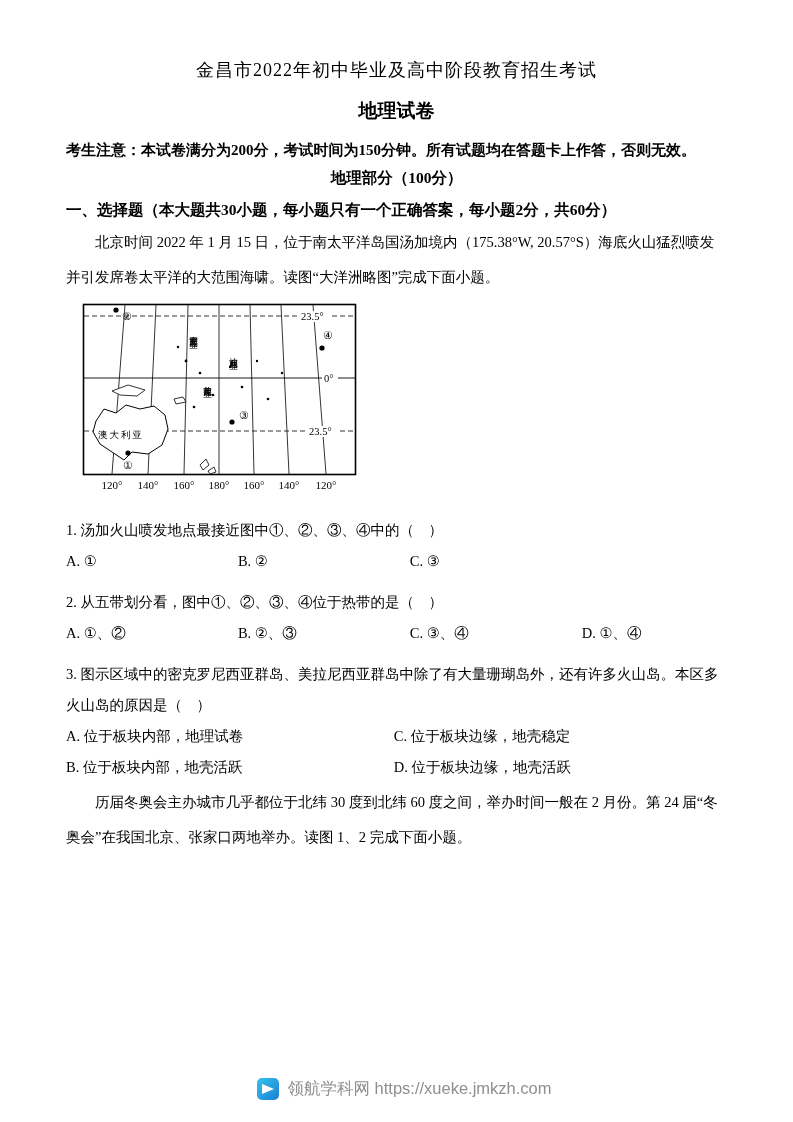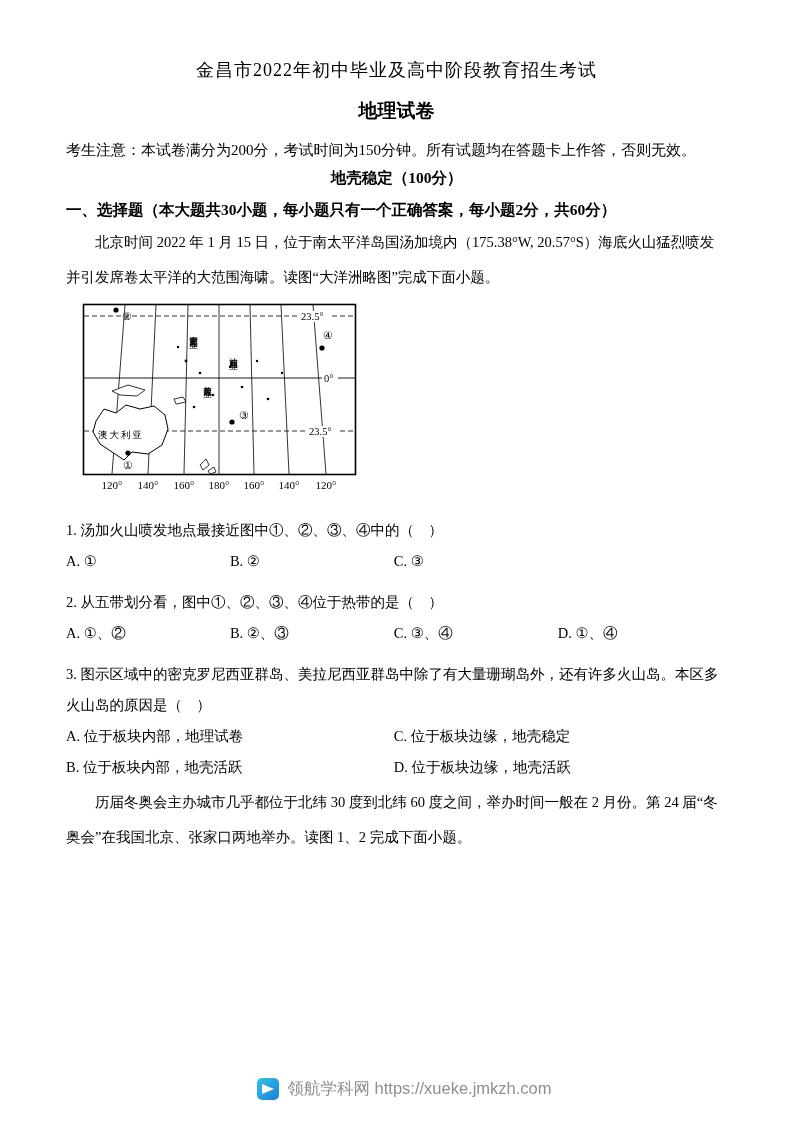--- a/index.html
+++ b/index.html
@@ -5,33 +5,33 @@
   * { margin:0; padding:0; box-sizing:border-box; }
   html,body { background:#ffffff; }
   body {
     width:793px; height:1122px; position:relative; overflow:hidden;
     font-family:"Liberation Serif","DejaVu Serif",serif; color:#000;
   }
   .page { padding:58px 66px 0 66px; }
 
   .title { text-align:center; font-weight:normal; font-size:18px; letter-spacing:1px; }
   .subtitle { text-align:center; font-weight:bold; font-size:19px; margin-top:16px; }
-  .notice { font-weight:normal; font-size:15px; line-height:28px; margin-top:12px; }
+  .notice { font-weight:bold; font-size:15px; line-height:28px; margin-top:12px; }
   .section-header { text-align:center; font-weight:bold; font-size:15.5px; margin-top:4px; }
   .part-header { font-weight:bold; font-size:15.5px; margin-top:8px; line-height:26px; }
   .intro { font-size:14.5px; line-height:35px; text-indent:2em; margin-top:2px; }
 
   .map-wrap { margin:8px 0 14px 16px; }
   .map-wrap svg { display:block; }
   .map-label { font-family:"Liberation Serif","DejaVu Serif",serif; }
   .vtext { writing-mode:vertical-rl; text-orientation:upright; letter-spacing:1px; }
 
   .question { margin-top:10px; }
   .q-text { font-size:14.5px; line-height:31px; }
-  .options-row { display:flex; font-size:14.5px; line-height:31px; }
+  .options-row { display:flex; font-size:14.5px; line-height:31px;gap:8px; }
   .options-row .opt { flex:0 0 24.8%; }
   .options-grid { display:grid; grid-template-columns:49.6% 50.4%; font-size:14.5px; line-height:31px; }
 
   .footer {
     position:absolute; left:8px; bottom:22px; width:100%;
     display:flex; justify-content:center; align-items:center; gap:8px;
   }
   .footer-text { color:#8f8f8f; font-size:16.5px; font-family:"Liberation Sans","DejaVu Sans",sans-serif; }
   .logo {
     width:22px; height:22px; border-radius:5px; position:relative; display:inline-block;
@@ -45,21 +45,21 @@
   }
 </style>
 </head>
 <body>
 
 <div class="page">
 
   <div class="title">金昌市2022年初中毕业及高中阶段教育招生考试</div>
   <div class="subtitle">地理试卷</div>
   <div class="notice">考生注意：本试卷满分为200分，考试时间为150分钟。所有试题均在答题卡上作答，否则无效。</div>
-  <div class="section-header">地壳稳定（100分）</div>
+  <div class="section-header">地理部分（100分）</div>
   <div class="part-header">一、选择题（本大题共30小题，每小题只有一个正确答案，每小题2分，共60分）</div>
   <div class="intro">北京时间 2022 年 1 月 15 日，位于南太平洋岛国汤加境内（175.38°W, 20.57°S）海底火山猛烈喷发并引发席卷太平洋的大范围海啸。读图“大洋洲略图”完成下面小题。</div>
 
   <div class="map-wrap">
     <svg width="286" height="198" viewBox="0 0 286 198">
 
       <rect x="1.5" y="1.5" width="272" height="170" fill="#ffffff" stroke="#000000" stroke-width="1.6"></rect>
 
       <g stroke="#000" stroke-width="0.8">
         <line x1="30" y1="171" x2="43" y2="2"></line>

